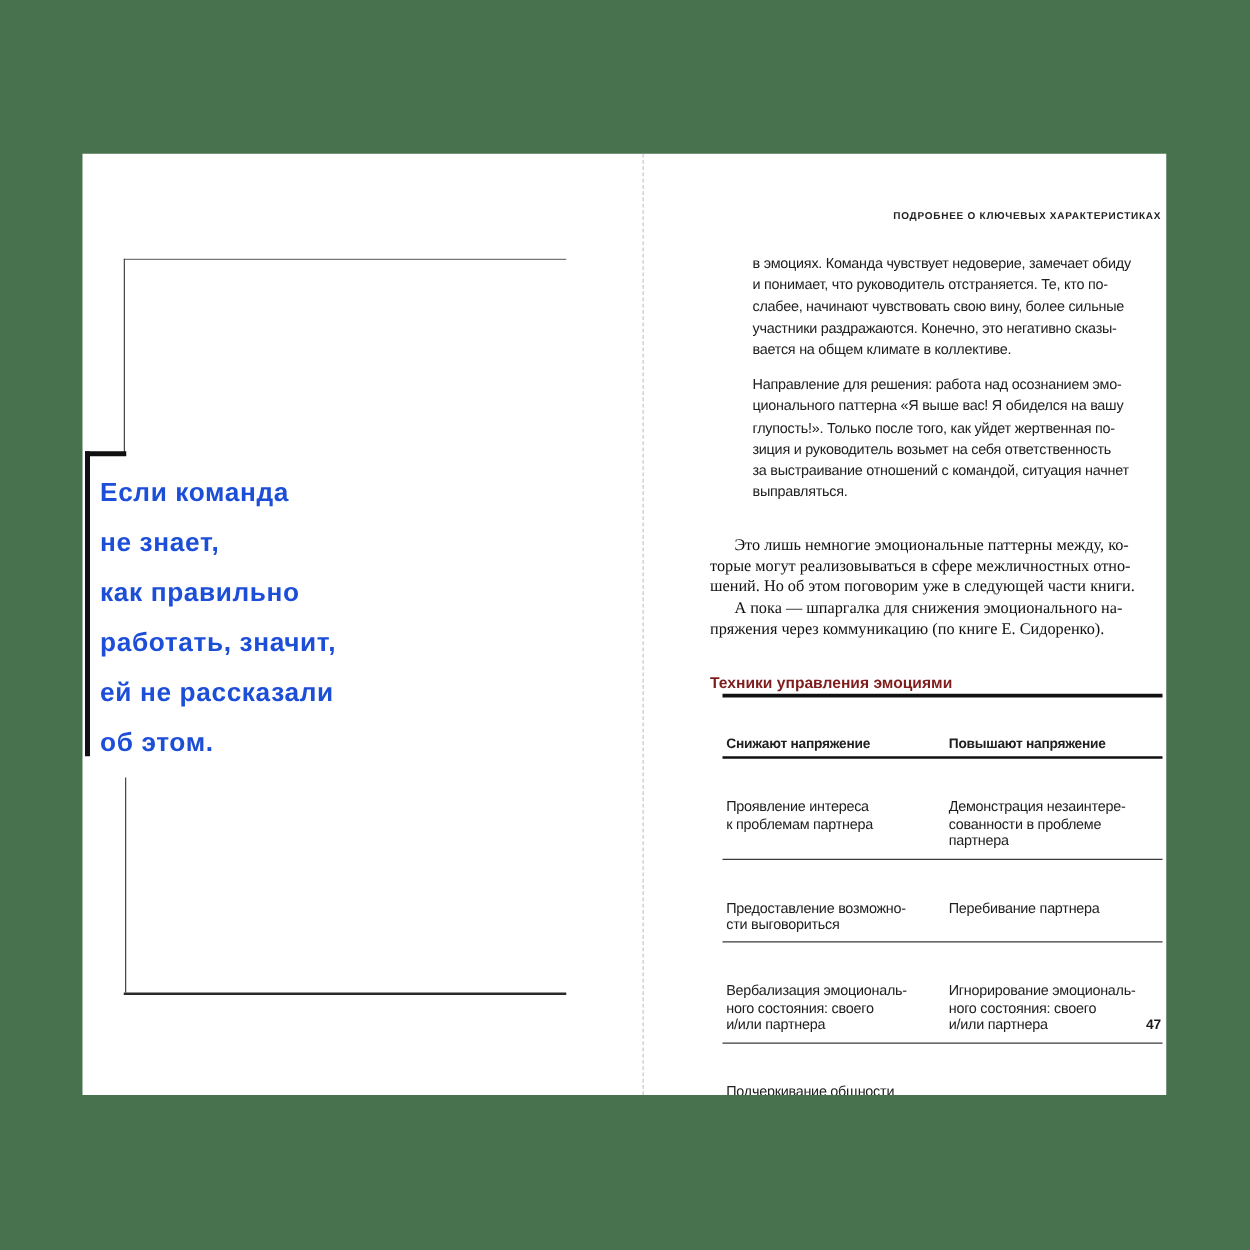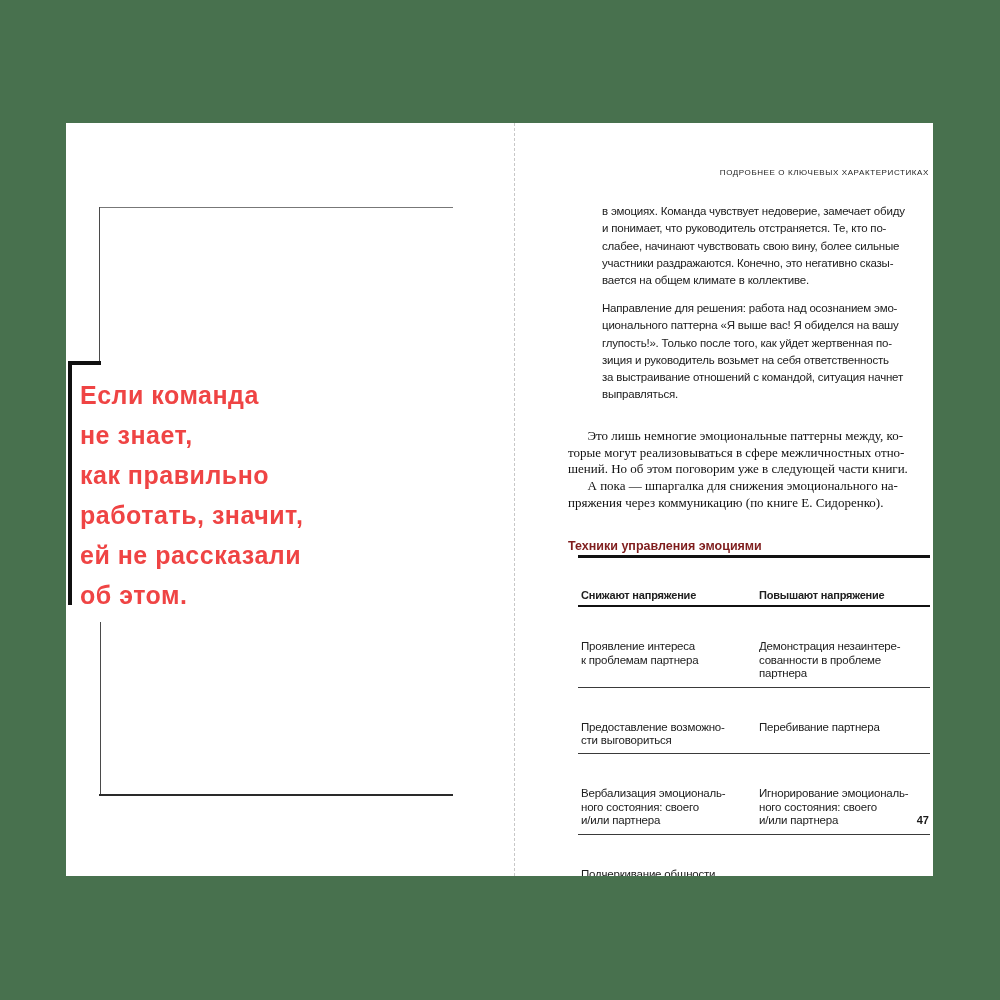--- a/index.html
+++ b/index.html
@@ -24,27 +24,27 @@
   }
   
   .frame-top{position:absolute;left:33px;top:84px;width:354px;height:0;border-top:1px solid #777;}
   .frame-left-upper{position:absolute;left:33px;top:84px;width:0;height:155px;border-left:1px solid #4a4a4a;}
   .frame-thick-h{position:absolute;left:2px;top:238px;width:33px;height:4px;background:#101010;}
   .frame-thick-v{position:absolute;left:2px;top:238px;width:4px;height:244px;background:#101010;}
   .frame-left-lower{position:absolute;left:34px;top:499px;width:0;height:172px;border-left:1px solid #4a4a4a;}
   .frame-bottom{position:absolute;left:33px;top:671px;width:354px;height:0;border-top:2px solid #2a2a2a;}
   .quote{
     position:absolute;left:14px;top:252px;width:400px;
-    font-size:25px;line-height:40px;font-weight:700;letter-spacing:0.5px;
-    color:#ef4444;white-space:pre-line;
+    font-size:21px;line-height:40px;font-weight:700;letter-spacing:0.5px;
+    color:#1d4ed8;white-space:pre-line;
   }
   
   .running-head{
     position:absolute;top:45px;right:4px;
-    font-size:8px;font-weight:400;letter-spacing:0.6px;color:#222;
+    font-size:8px;font-weight:700;letter-spacing:0.6px;color:#222;
     text-transform:uppercase;
   }
   .para-sans{
     position:absolute;left:88px;width:330px;
     font-size:11.5px;line-height:17.3px;letter-spacing:-0.2px;color:#202020;
     white-space:pre-line;
   }
   .para-1{top:80px;}
   .para-2{top:177px;}
   .para-serif{

